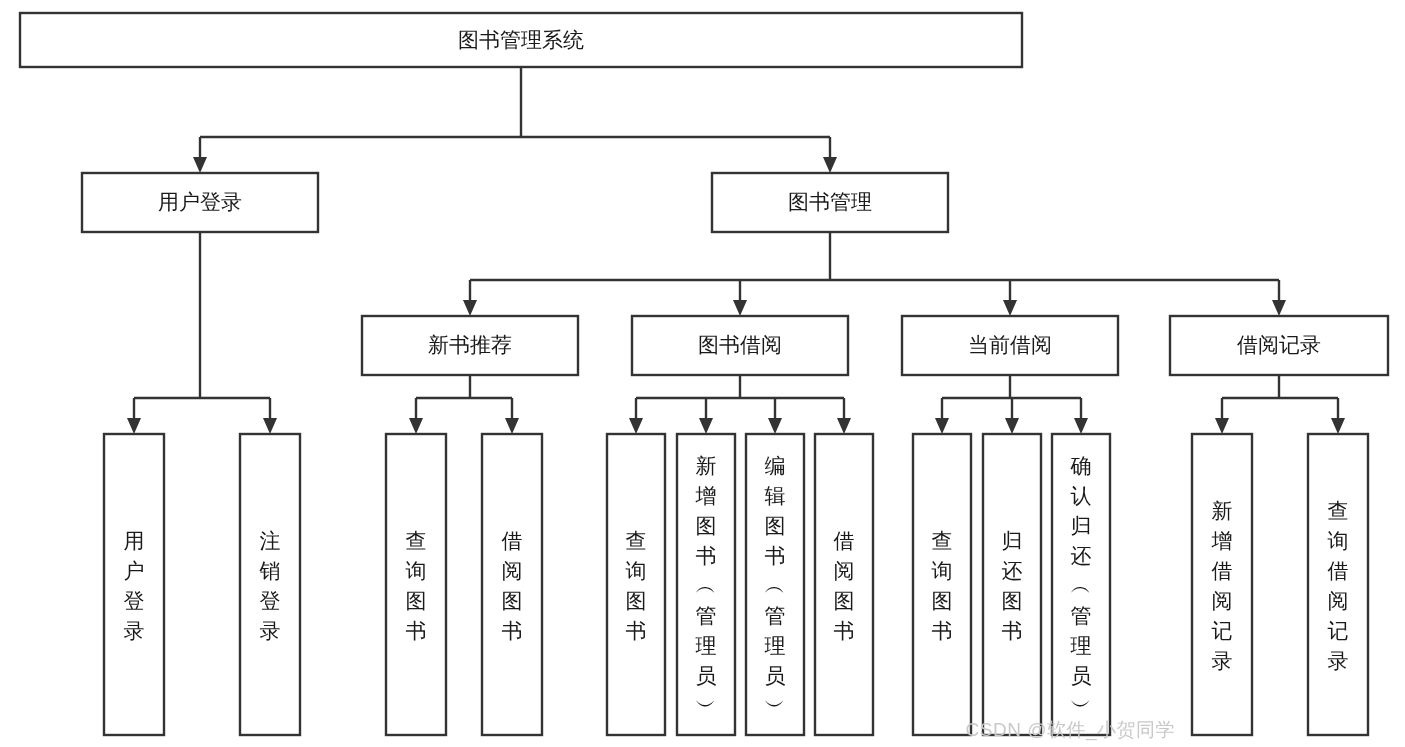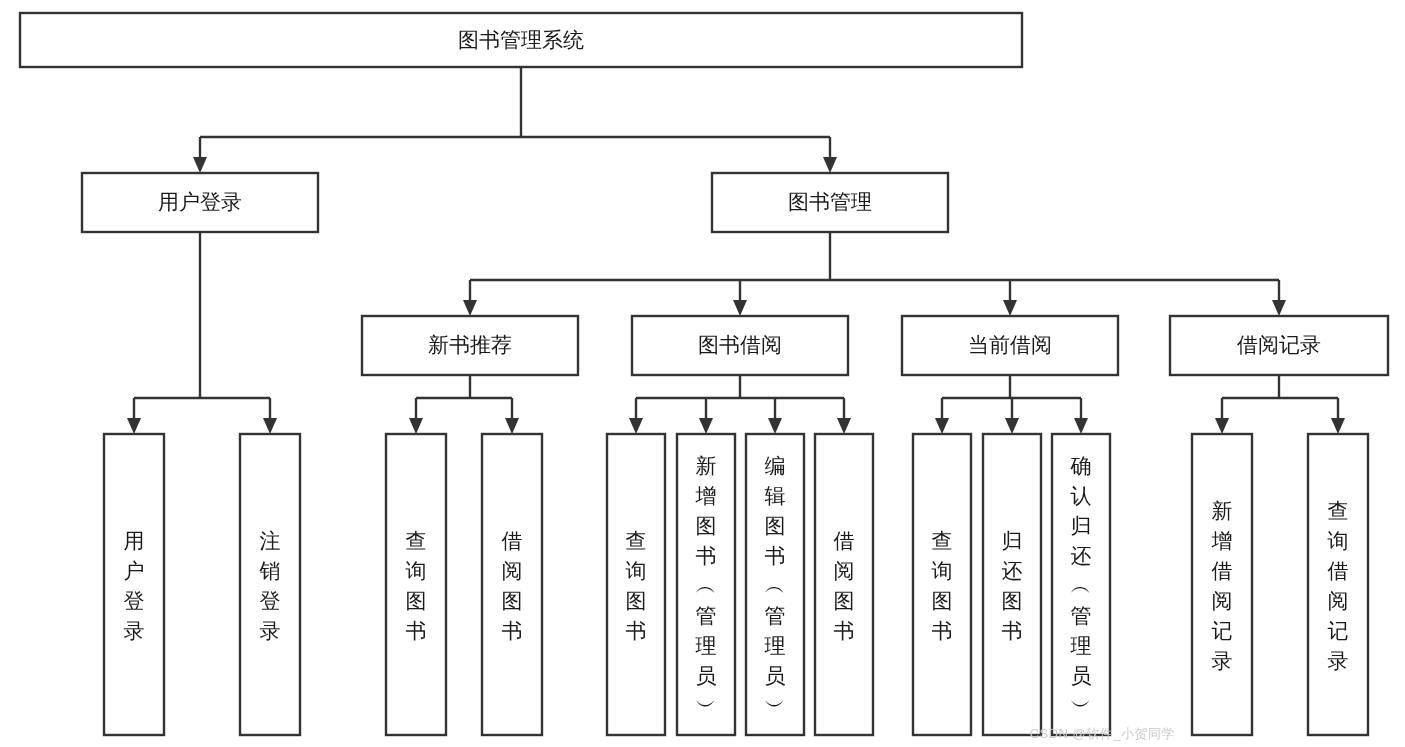--- a/index.html
+++ b/index.html
@@ -54,21 +54,21 @@
     font-family: "Liberation Sans", "DejaVu Sans", sans-serif;
     font-size: 21px;
     fill: #1a1a1a;
     text-anchor: middle;
   }
   .watermark-text {
     position: absolute;
     right: 8px;
     bottom: 4px;
     font-family: "Liberation Sans", "DejaVu Sans", sans-serif;
-    font-size: 13px;
+    font-size: 19px;
     color: #c9c9c9;
     white-space: nowrap;
     letter-spacing: 0.5px;
     user-select: none;
   }
 </style>
 </head>
 <body>
 
 <div id="diagram-root">

